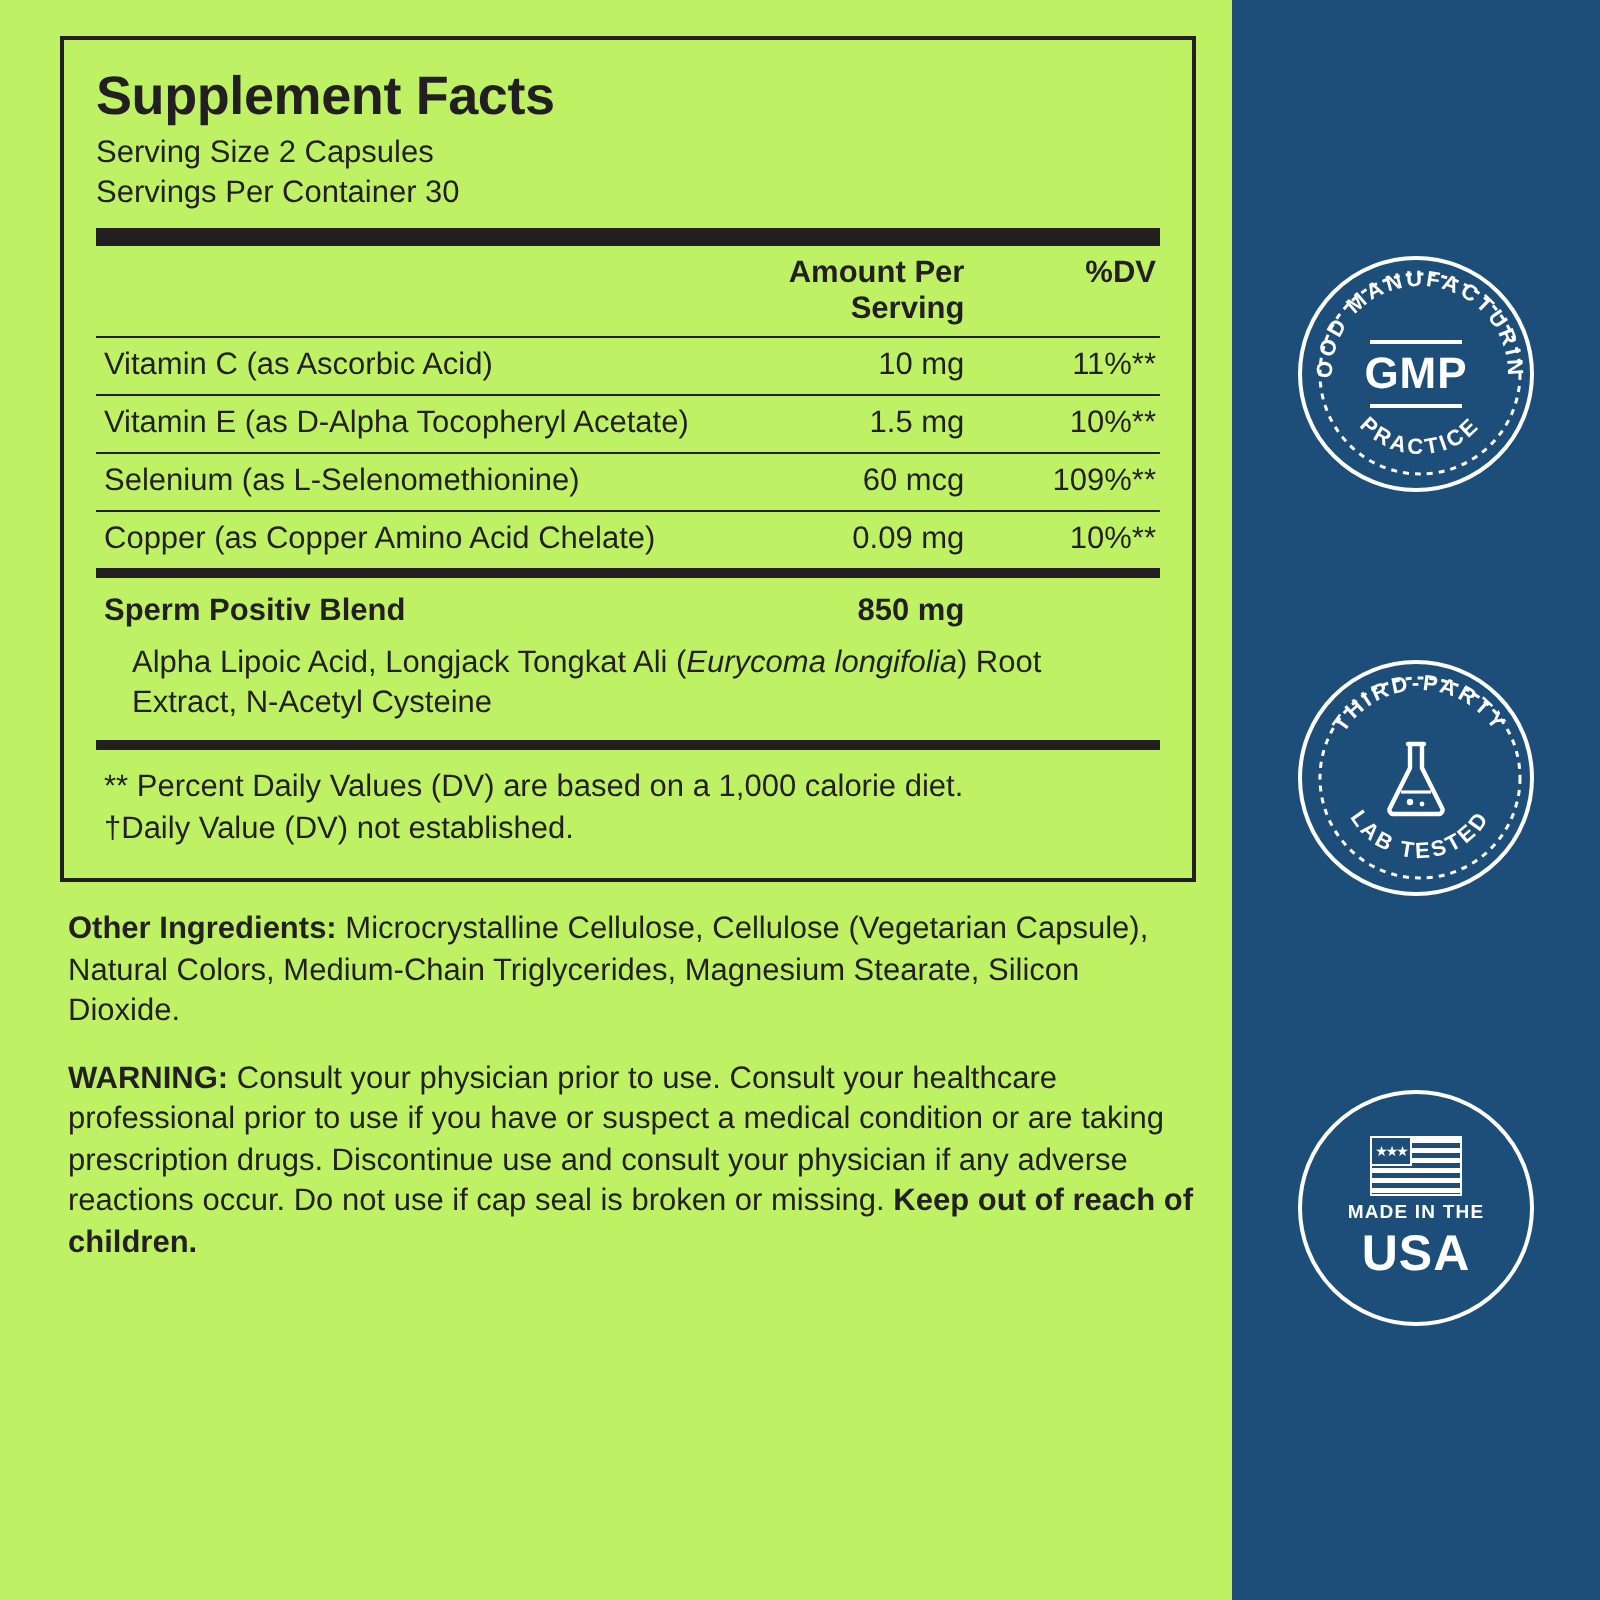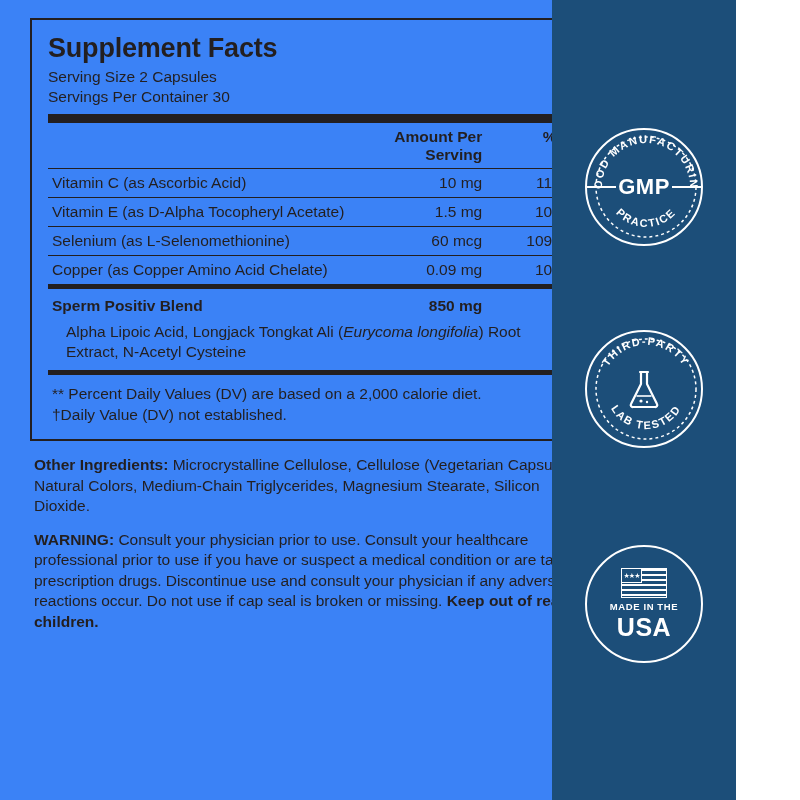--- a/index.html
+++ b/index.html
@@ -11,24 +11,24 @@
     color: #231f20;
   }
   .page {
     position: relative;
     width: 800px; height: 800px;
     display: flex;
     overflow: hidden;
   }
   
   .label-col {
-    width: 552px;
+    width: 616px;
     height: 800px;
     padding: 18px 18px 12px 30px;
-    background: #3b82f6;
+    background: #bef264;
   }
   .facts-box {
     border: 2px solid #231f20;
     padding: 14px 16px 12px 16px;
     width: 568px;
   }
   .facts-title {
     font-size: 27px;
     font-weight: bold;
     letter-spacing: -0.2px;
@@ -142,21 +142,21 @@
     fill: #ffffff;
     font-family: "Liberation Sans", sans-serif;
     font-size: 11px;
     font-weight: bold;
     letter-spacing: 1.6px;
   }
   .badge-center {
     position: absolute;
     inset: 0;
     display: flex;
-    flex-direction: row;
+    flex-direction: column;
     align-items: center;
     justify-content: center;
     gap: 2px;
   }
   .gmp-text {
     font-size: 22px;
     font-weight: bold;
     letter-spacing: 0.5px;
   }
   .gmp-bar {
@@ -261,21 +261,21 @@
             <td class="col-dv"></td>
           </tr>
         </tbody>
       </table>
 
       <div class="blend-sub"><span>Alpha Lipoic Acid, Longjack Tongkat Ali (</span><i>Eurycoma longifolia</i><span>) Root Extract, N-Acetyl Cysteine</span></div>
 
       <div class="rule-med"></div>
 
       <div class="footnotes">
-        <div>** Percent Daily Values (DV) are based on a 2,000 calorie diet.</div>
+        <div>** Percent Daily Values (DV) are based on a 1,000 calorie diet.</div>
         <div>†Daily Value (DV) not established.</div>
       </div>
     </div>
 
     <div class="other-ing"><b>Other Ingredients:</b><span> Microcrystalline Cellulose, Cellulose (Vegetarian Capsule), Natural Colors, Medium-Chain Triglycerides, Magnesium Stearate, Silicon Dioxide.</span></div>
 
 
     <div class="warning"><b>WARNING:</b><span> Consult your physician prior to use. Consult your healthcare professional prior to use if you have or suspect a medical condition or are taking prescription drugs. Discontinue use and consult your physician if any adverse reactions occur. Do not use if cap seal is broken or missing. </span><b>Keep out of reach of children.</b></div>
 
   </div>

